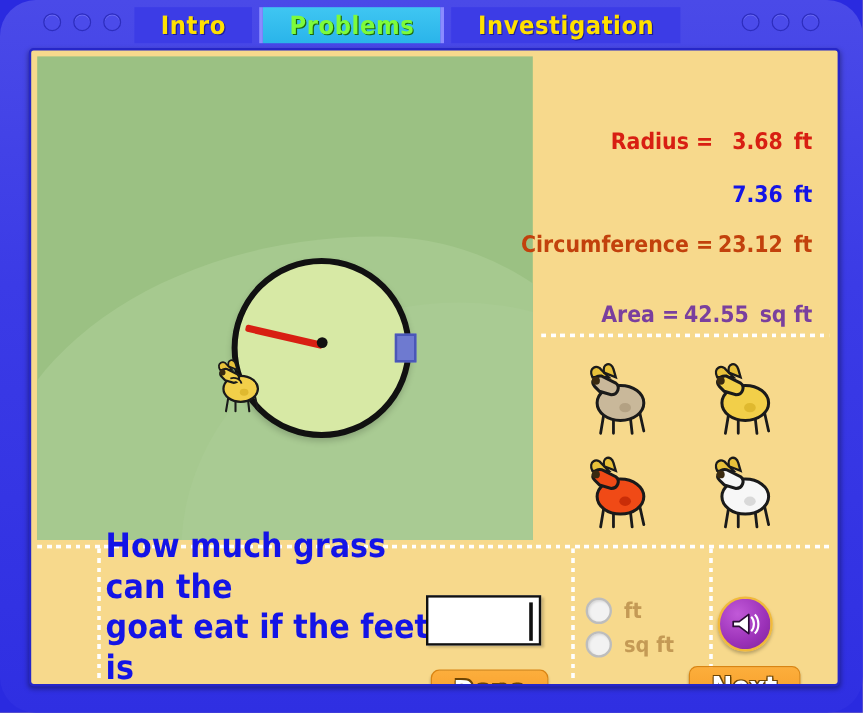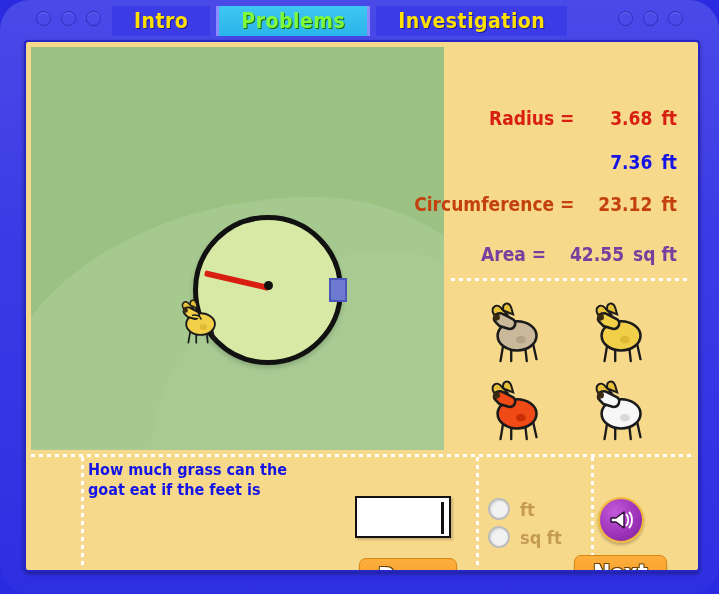--- a/index.html
+++ b/index.html
@@ -92,27 +92,27 @@
   .info{
     position:absolute;left:423px;top:5px;width:244px;height:225px;
     background:#f7d98c;
   }
   .measure{
     position:absolute;right:16px;width:224px;height:30px;
     display:flex;align-items:center;justify-content:flex-end;
     font-family:"DejaVu Sans Condensed","Liberation Sans", sans-serif;
     font-size:19px;font-weight:bold;white-space:nowrap;
   }
-  .m-label{margin-right:20px;}
+  .m-label{margin-right:0;}
   .m-val{min-width:58px;text-align:right;}
   .m-unit{margin-left:9px;}
   .m1{top:56px;color:#d81f12;}
   .m2{top:100px;color:#1414e6;}
   .m3{top:142px;color:#c2410c;}
-  .m4{top:192px;color:#7a3f9e;}
+  .m4{top:200px;color:#7a3f9e;}
 
   .dots-h{
     position:absolute;left:425px;top:236px;width:240px;height:3px;
     background-image:repeating-linear-gradient(90deg,#fff 0 4px,transparent 4px 8px);
   }
   .dots-v-bottom{
     position:absolute;left:450px;top:415px;width:3px;height:108px;
     background-image:repeating-linear-gradient(180deg,#fff 0 4px,transparent 4px 8px);
   }
   .dots-v-bottom2{
@@ -132,23 +132,23 @@
   .palette{
     position:absolute;left:423px;top:242px;width:244px;height:168px;
     display:grid;grid-template-columns:1fr 1fr;grid-template-rows:1fr 1fr;
     padding:6px 18px;box-sizing:border-box;
   }
   .swatch{display:flex;align-items:center;justify-content:center;cursor:pointer;}
   .swatch svg{width:66px;height:72px;}
 
   
   .question{
-    position:absolute;left:62px;top:418px;width:280px;
-    font-family:"DejaVu Sans Condensed","Liberation Sans", sans-serif;
-    font-size:16px;font-weight:bold;line-height:1.22;color:#1414e6;
+    position:absolute;left:62px;top:396px;width:280px;
+    font-family:"DejaVu Sans Condensed","Liberation Sans", sans-serif;
+    font-size:28px;font-weight:bold;line-height:1.22;color:#1414e6;
   }
   .q-red{color:#d81f12;}
   .answer-input{
     position:absolute;left:329px;top:454px;width:96px;height:42px;
     background:#fff;border:2px solid #111;box-sizing:border-box;
     box-shadow:2px 2px 2px rgba(0,0,0,.18);
   }
   .caret{
     position:absolute;right:5px;top:4px;width:3px;height:32px;background:#111;
   }

